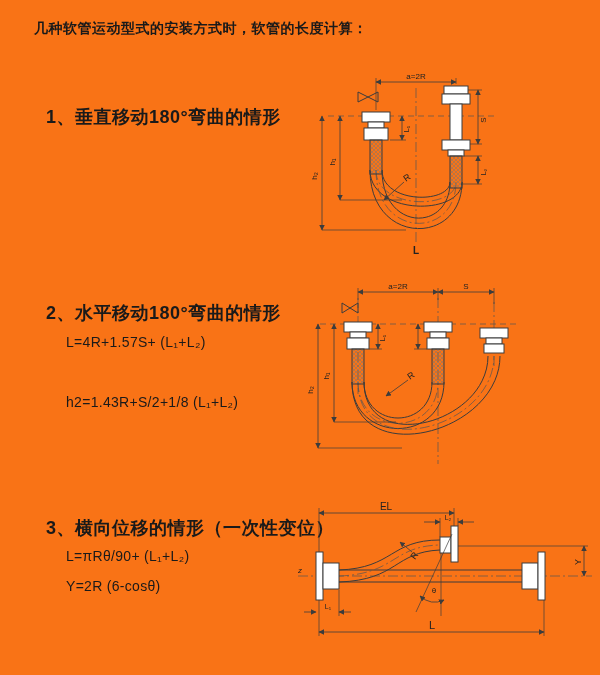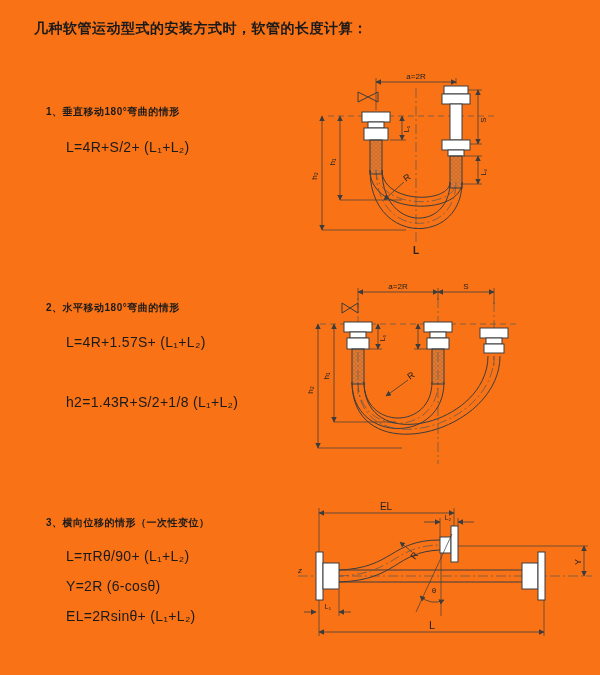--- a/index.html
+++ b/index.html
@@ -10,21 +10,21 @@
     font-family:"Liberation Sans","DejaVu Sans",sans-serif;
     color:#1a1a1a;
     overflow:hidden;
   }
   .doc-title{
     position:absolute;left:34px;top:20px;
     font-size:14px;font-weight:bold;letter-spacing:0.5px;
   }
   .sec-heading{
     position:absolute;left:46px;
-    font-size:10px;font-weight:bold;letter-spacing:0.5px;
+    font-size:18px;font-weight:bold;letter-spacing:0.5px;
   }
   .formula{
     position:absolute;left:66px;
     font-size:14px;font-weight:normal;letter-spacing:0.3px;
     white-space:pre;
   }
   svg{position:absolute;}
   svg text{
     font-family:"Liberation Sans","DejaVu Sans",sans-serif;
     fill:#222;
@@ -37,30 +37,28 @@
   .dashline{stroke:#555;stroke-width:0.7;fill:none;stroke-dasharray:6 4;}
 </style>
 </head>
 <body>
 
 <div class="page">
 
   <div class="doc-title">几种软管运动型式的安装方式时，软管的长度计算：</div>
 
   <div class="sec-heading" style="top:105px">1、垂直移动180°弯曲的情形</div>
-  <div class="formula" style="top:139px">L=4R+S/2+ (L₁+L₂)</div>
 
   <div class="sec-heading" style="top:301px">2、水平移动180°弯曲的情形</div>
   <div class="formula" style="top:334px">L=4R+1.57S+ (L₁+L₂)</div>
   <div class="formula" style="top:394px">h2=1.43R+S/2+1/8 (L₁+L₂)</div>
 
   <div class="sec-heading" style="top:516px">3、横向位移的情形（一次性变位）</div>
   <div class="formula" style="top:548px">L=πRθ/90+ (L₁+L₂)</div>
   <div class="formula" style="top:578px">Y=2R (6-cosθ)</div>
-  <div class="formula" style="top:608px">EL=2Rsinθ+ (L₁+L₂)</div>
 
   <svg style="left:310px;top:70px" width="282" height="188" viewBox="0 0 282 188">
     <defs>
       <marker id="a1" viewBox="0 0 10 10" refX="9" refY="5" markerWidth="7" markerHeight="7" orient="auto-start-reverse">
         <path d="M0,0L10,5L0,10z" fill="#3c3c3c"></path>
       </marker>
       <pattern id="braid1" width="4" height="4" patternUnits="userSpaceOnUse">
         <path d="M0,4L4,0M0,0L4,4" stroke="#777" stroke-width="0.5"></path>
       </pattern>
     </defs>

